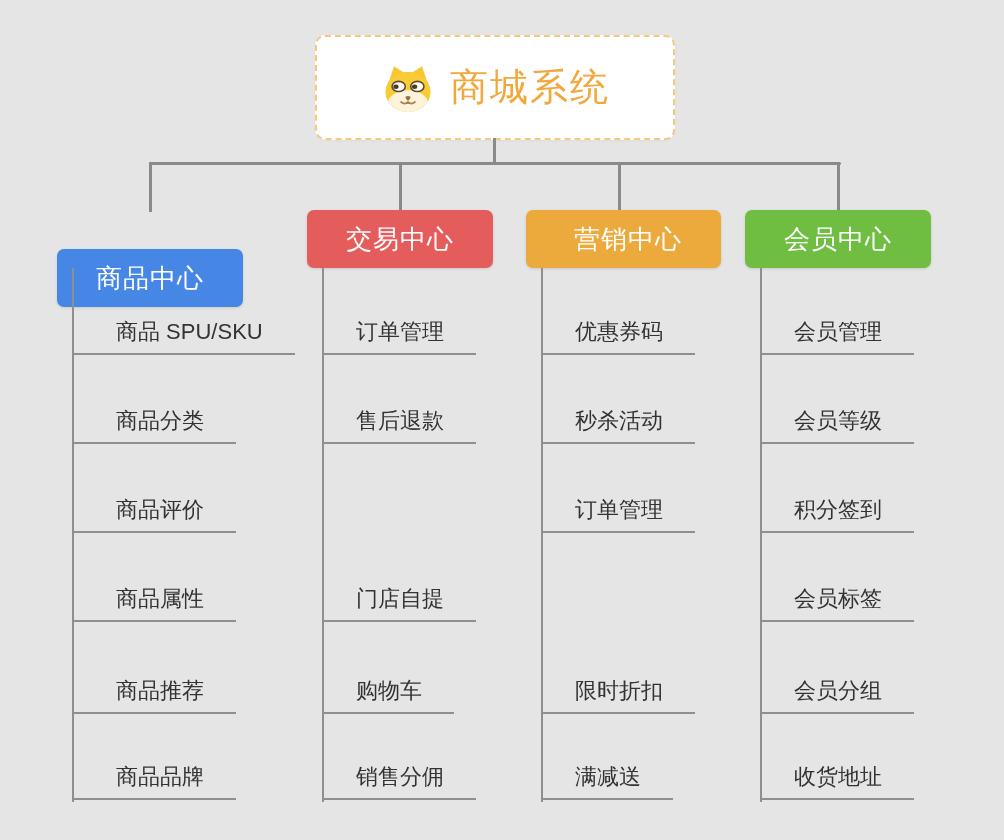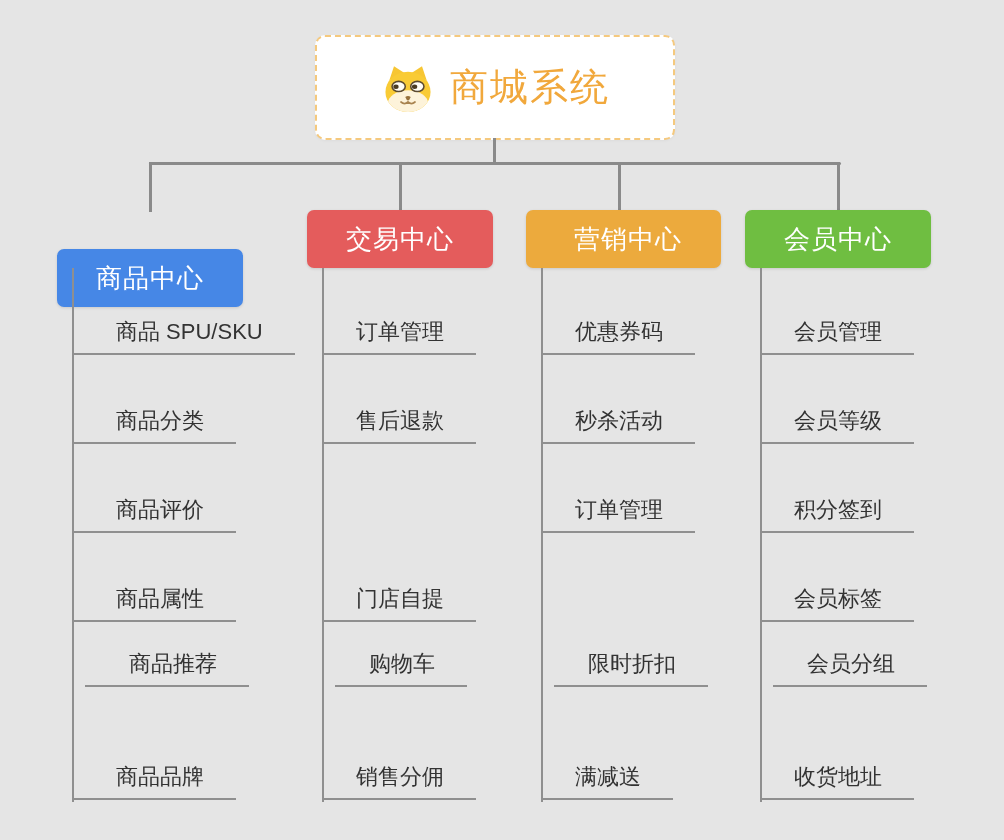--- a/index.html
+++ b/index.html
@@ -52,21 +52,21 @@
     font-size:22px;color:#333333;white-space:nowrap;
   }
   .leaf.c1{left:72px;padding-left:44px;}
   .leaf.c2{left:322px;}
   .leaf.c3{left:541px;}
   .leaf.c4{left:760px;}
   .leaf.r0{top:317px;}
   .leaf.r1{top:406px;}
   .leaf.r2{top:495px;}
   .leaf.r3{top:584px;}
-  .leaf.r4{top:649px;margin-left:13px;}
+  .leaf.r4{top:676px;}
   .leaf.r5{top:762px;text-align:center;}
 </style>
 </head>
 <body>
 
 <div class="canvas">
 
   <div class="root-node">
     <svg class="root-icon" viewBox="0 0 72 64" aria-hidden="true">
       <defs>

